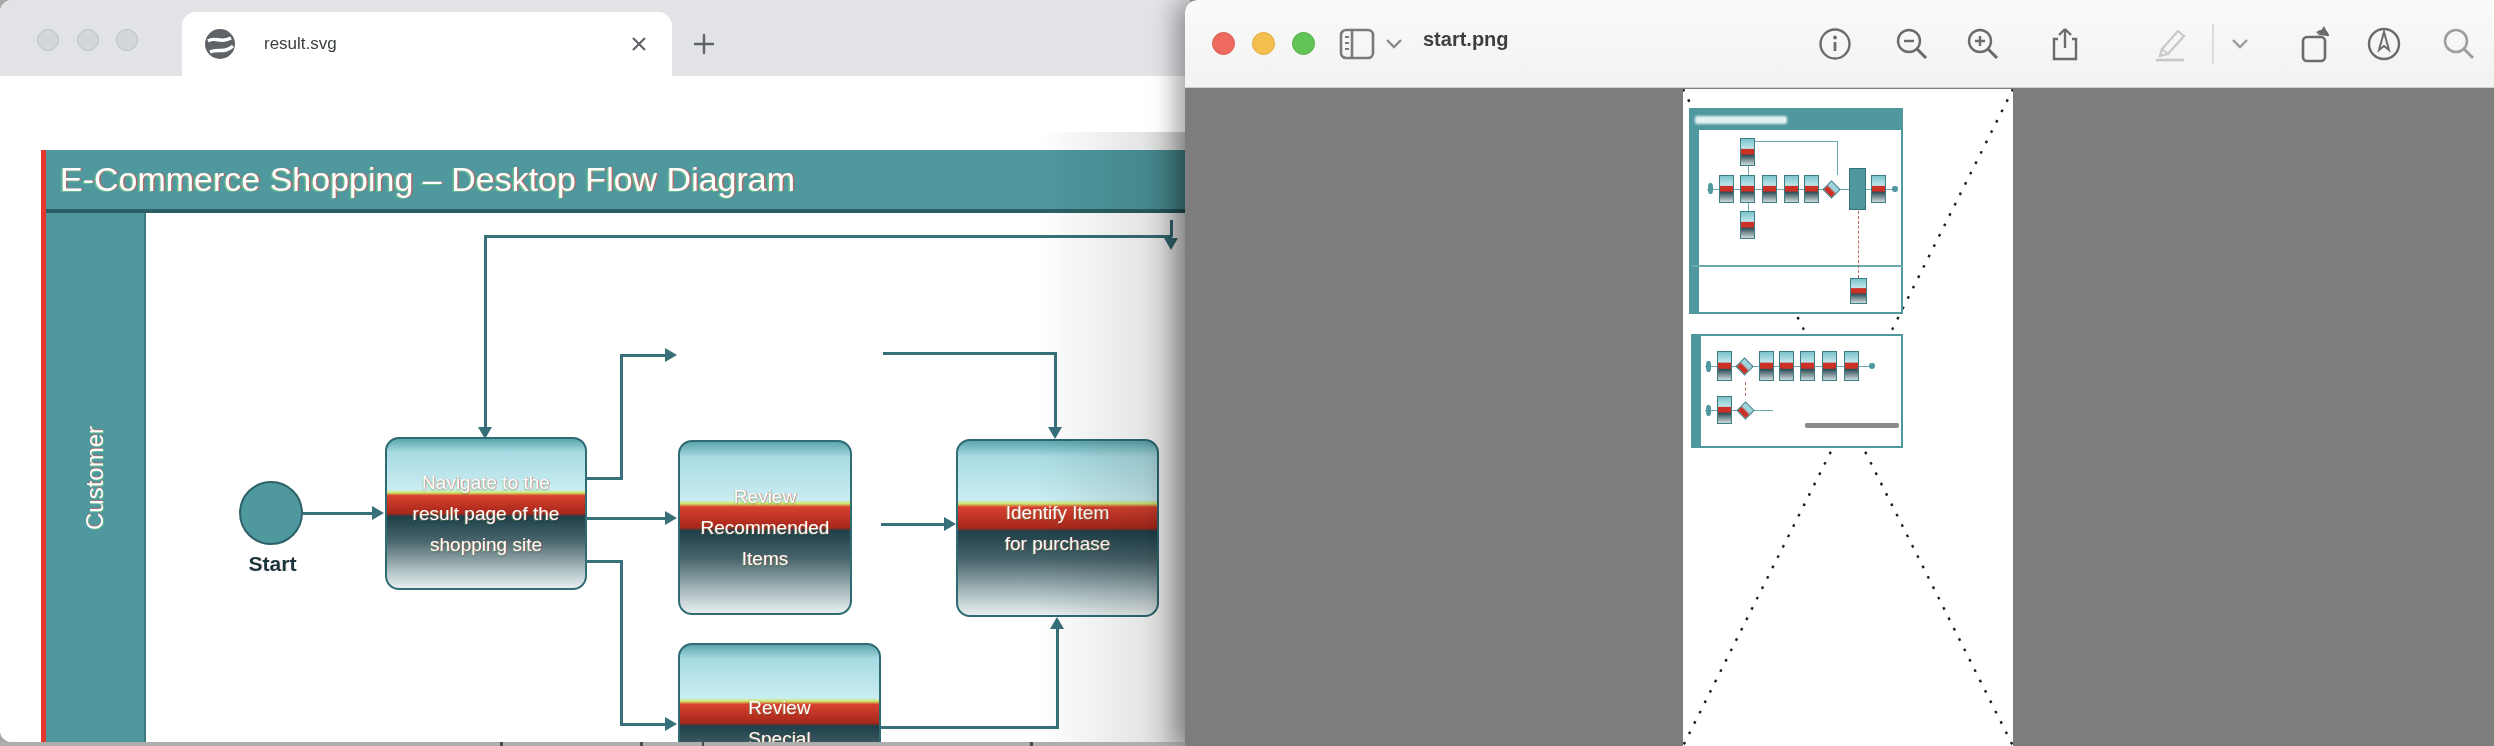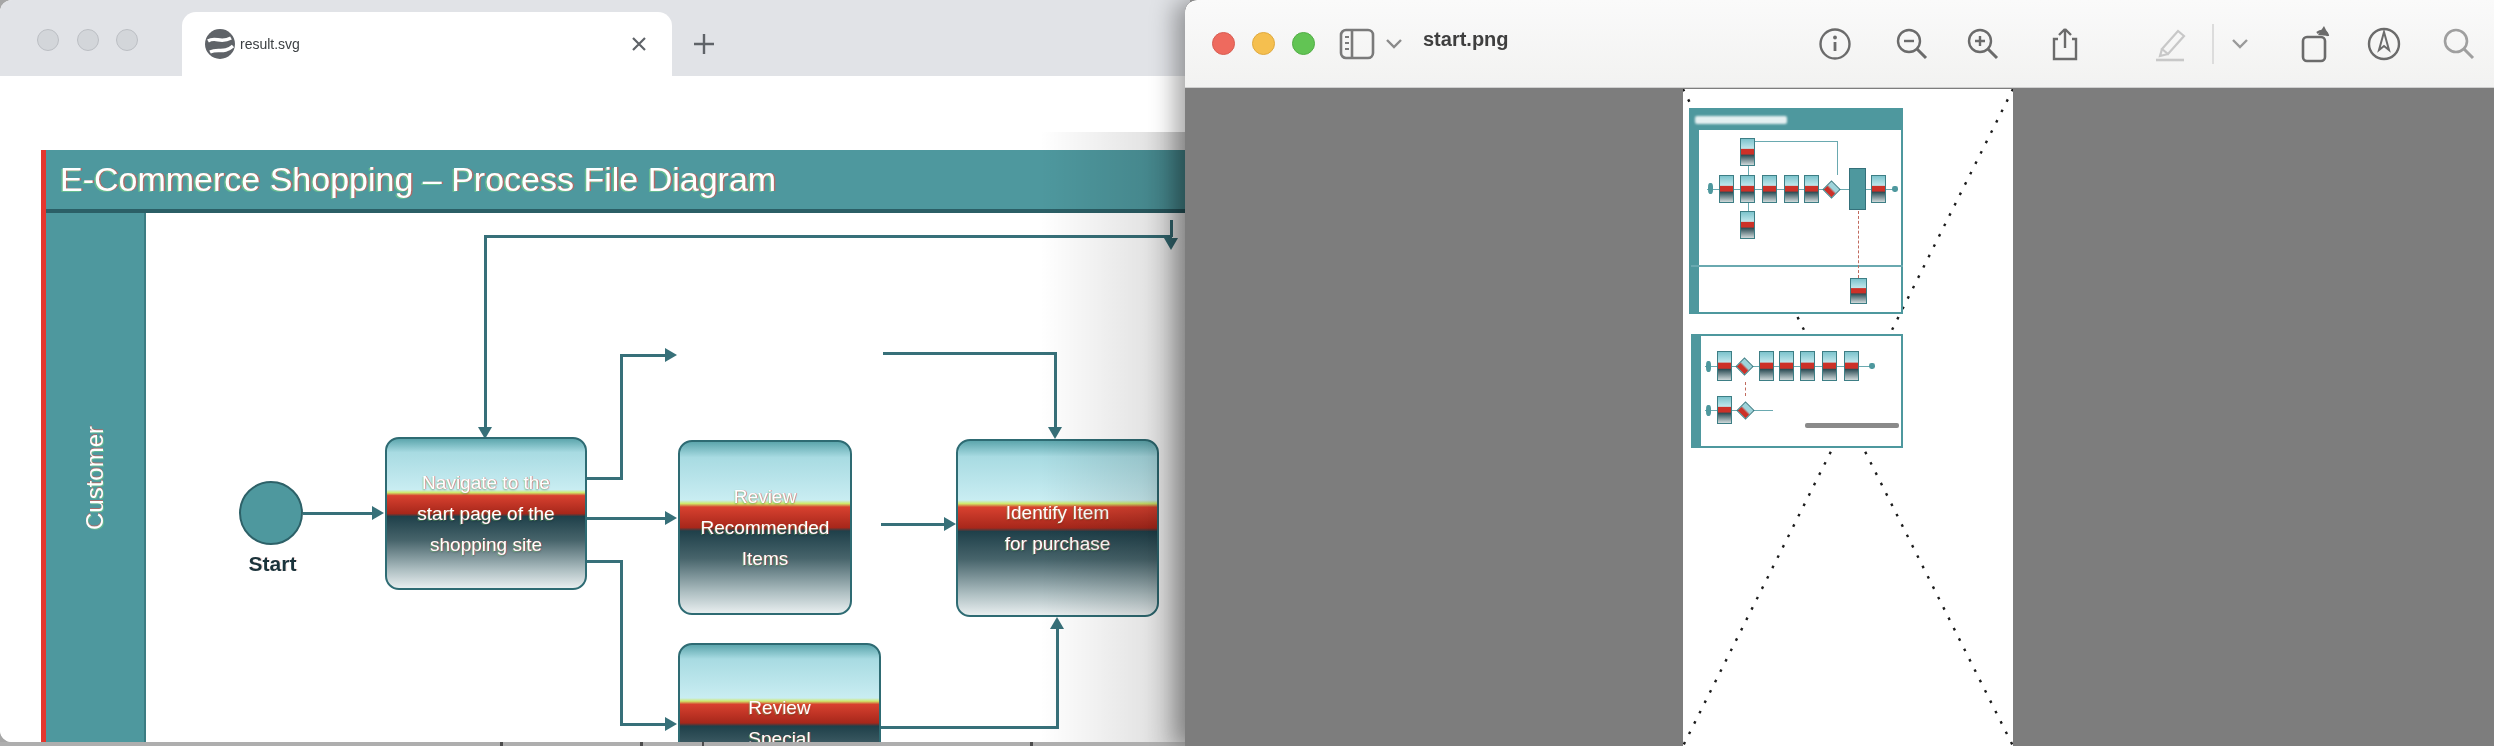--- a/index.html
+++ b/index.html
@@ -9,21 +9,21 @@
 
   
   .browser{position:absolute;left:0;top:0;width:1190px;height:742px;border-radius:12px 0 0 12px;
            background:#fff;overflow:hidden;}
   .tabstrip{position:absolute;left:0;top:0;width:100%;height:76px;background:#e1e3e7;}
   .tl{position:absolute;top:29px;width:22px;height:22px;border-radius:50%;
       background:#d3d6da;border:1px solid #bcbfc4;}
   .tab{position:absolute;left:182px;top:12px;width:490px;height:64px;background:#fff;
        border-radius:14px 14px 0 0;display:flex;align-items:center;}
   .favicon{margin-left:22px;width:32px;height:32px;flex:0 0 auto;}
-  .tab-label{margin-left:4px;font-size:14px;color:#3c4043;flex:1 1 auto;white-space:nowrap;overflow:hidden;}
+  .tab-label{margin-left:28px;font-size:17px;color:#3c4043;flex:1 1 auto;white-space:nowrap;overflow:hidden;}
   .tab-close{width:30px;height:30px;margin-right:18px;display:flex;align-items:center;justify-content:center;
              border-radius:50%;}
   .newtab{position:absolute;left:686px;top:26px;width:36px;height:36px;display:flex;align-items:center;
           justify-content:center;border-radius:50%;}
   .btoolbar{position:absolute;left:0;top:76px;width:100%;height:56px;background:#fff;}
   .navbtn{position:absolute;top:90px;width:34px;height:34px;display:flex;align-items:center;justify-content:center;}
   .urlfield{position:absolute;left:210px;top:81px;width:765px;height:50px;border-radius:25px;
             background:#eef0f2;display:flex;align-items:center;}
   .url-info{margin-left:24px;flex:0 0 auto;}
   .url-scheme{margin-left:14px;font-size:19px;color:#202124;}
@@ -186,21 +186,21 @@
       </div>
       <div class="ext" style="left:1134px">
         <svg width="30" height="30" viewBox="0 0 30 30">
           <path d="M11 5 a4 4 0 0 1 8 0 h6 v8 a4 4 0 0 0 0 8 v6 h-8 a4 4 0 0 1 -8 0 H3 v-8 a4 4 0 0 1 0 -8 V5 Z" fill="#a8aaad"></path>
         </svg>
       </div>
     </div>
 
     <div class="bpage">
       <div class="red-stripe"></div>
-      <div class="dg-title">E-Commerce Shopping – Process File Diagram</div>
+      <div class="dg-title">E-Commerce Shopping – Desktop Flow Diagram</div>
       <div class="lane">
         <span class="lane-label">Customer</span>
       </div>
 
       <div class="cline" style="left:485px;top:103px;width:687px;height:3px"></div>
       <div class="cline" style="left:484px;top:103px;width:3px;height:192px"></div>
       <div class="ar ar-d" style="left:478px;top:295px"></div>
       <div class="cline" style="left:1170px;top:88px;width:3px;height:17px"></div>
       <div class="ar ar-d" style="left:1164px;top:106px"></div>
 
@@ -228,21 +228,21 @@
       <div class="ar ar-r" style="left:944px;top:385px"></div>
 
       <div class="cline" style="left:881px;top:594px;width:178px;height:3px"></div>
       <div class="cline" style="left:1056px;top:497px;width:3px;height:100px"></div>
       <div class="ar ar-u" style="left:1050px;top:485px"></div>
 
       <div class="start-circle"></div>
       <div class="start-label">Start</div>
 
       <div class="node" style="left:385px;top:305px;width:202px;height:153px">
-        <span style="width:152px">Navigate to the start page of the shopping site</span>
+        <span style="width:152px">Navigate to the result page of the shopping site</span>
       </div>
       <div class="node" style="left:678px;top:308px;width:174px;height:175px">
         <span style="width:132px">Review Recommended Items</span>
       </div>
       <div class="node" style="left:678px;top:511px;width:203px;height:160px">
         <span style="width:84px">Review Special</span>
       </div>
       <div class="node" style="left:956px;top:307px;width:203px;height:178px">
         <span style="width:124px">Identify Item for purchase</span>
       </div>

